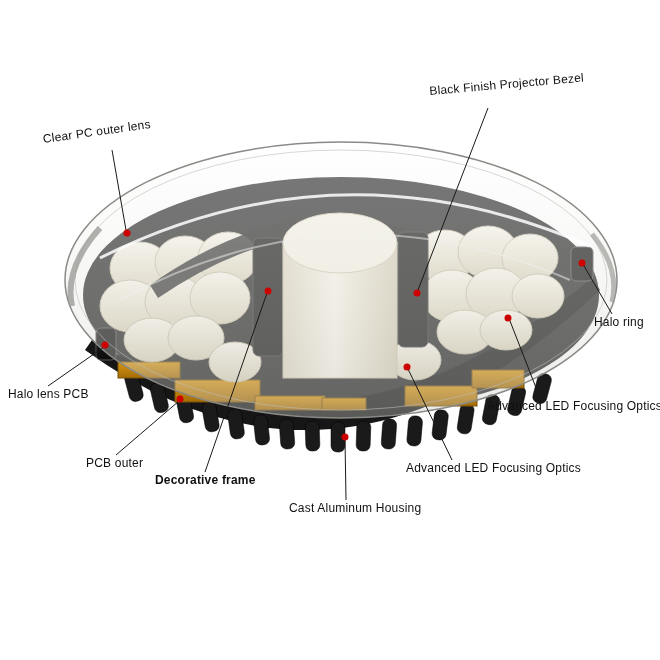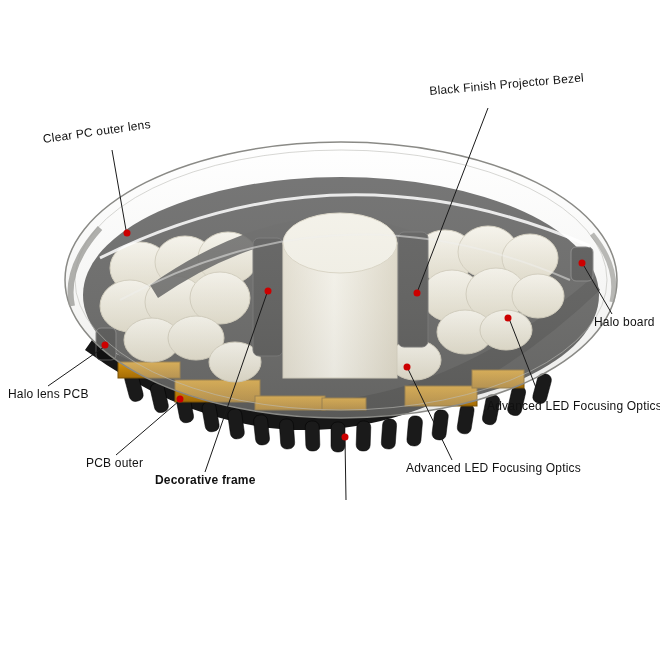--- a/index.html
+++ b/index.html
@@ -147,20 +147,21 @@
       <circle cx="407" cy="367" r="3.5"></circle>
       <circle cx="105" cy="345" r="3.5"></circle>
       <circle cx="180" cy="399" r="3.5"></circle>
       <circle cx="268" cy="291" r="3.5"></circle>
       <circle cx="345" cy="437" r="3.5"></circle>
     </g>
   </svg>
 
   <div class="lbl tilt8" style="left:44px;top:132px;">Clear PC outer lens</div>
   <div class="lbl tilt5" style="left:430px;top:84px;">Black Finish Projector Bezel</div>
-  <div class="lbl" style="left:594px;top:315px;">Halo board</div>
+  <div class="lbl" style="left:594px;top:315px;">Halo ring</div>
   <div class="lbl" style="left:487px;top:399px;">Advanced LED Focusing Optics</div>
   <div class="lbl" style="left:406px;top:461px;">Advanced LED Focusing Optics</div>
   <div class="lbl" style="left:8px;top:387px;">Halo lens PCB</div>
   <div class="lbl" style="left:86px;top:456px;">PCB outer</div>
   <div class="lbl" style="left:155px;top:473px;font-weight:bold;">Decorative frame</div>
+  <div class="lbl" style="left:289px;top:501px;">Cast Aluminum Housing</div>
 
 </div>
 
 </body></html>

